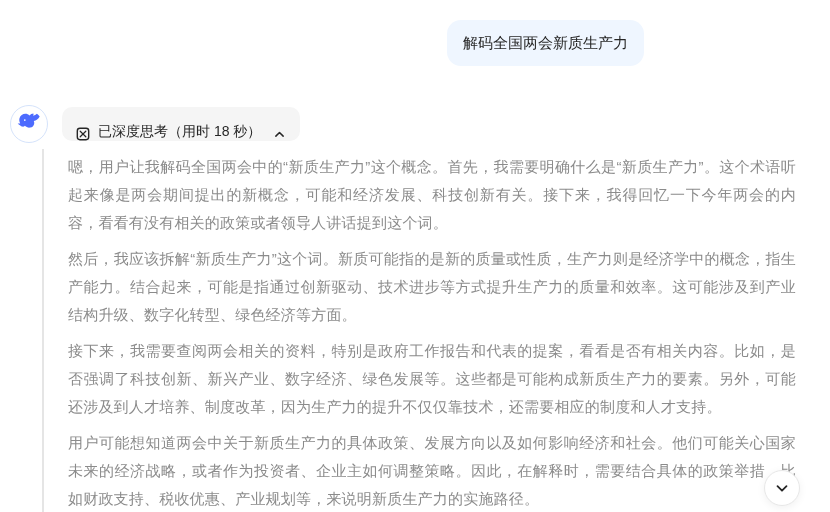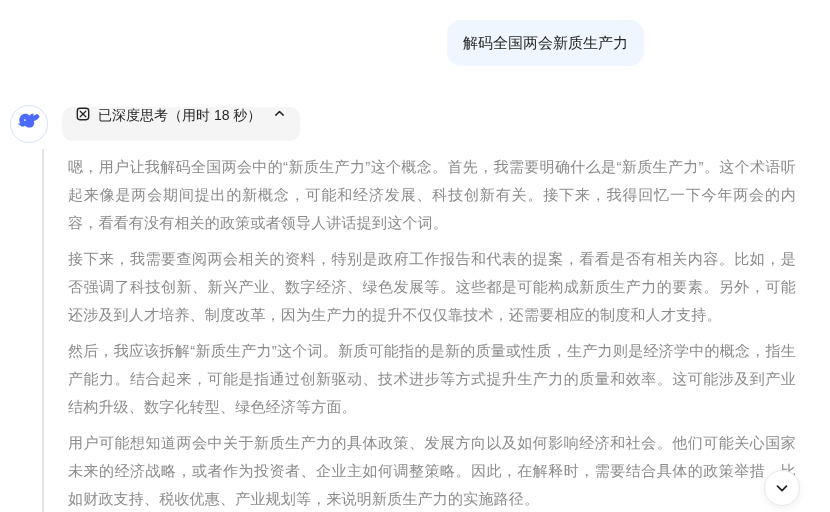--- a/index.html
+++ b/index.html
@@ -35,21 +35,21 @@
   }
 
   
   .thinking-toggle {
     position: absolute; left: 62px; top: 107px;
     height: 34px;
     background: #F5F5F5;
     border: none;
     border-radius: 10px;
     padding: 0 14px;
-    display: inline-flex; align-items: flex-start; gap: 8px;
+    display: inline-flex; align-items: flex-end; gap: 8px;
     font-family: inherit;
     font-size: 14px;
     color: #262626;
     cursor: pointer;
   }
   .thinking-toggle .chev { margin-left: 4px; display: inline-flex; }
 
   
   .thinking-content {
     position: absolute; left: 42px; top: 149px;
@@ -108,22 +108,22 @@
     <span>已深度思考（用时 18 秒）</span>
     <span class="chev icon">
       <svg width="13" height="13" viewBox="0 0 16 16" aria-hidden="true">
         <path d="M3.5 10l4.5-4.5L12.5 10" fill="none" stroke="#262626" stroke-width="1.8" stroke-linecap="round" stroke-linejoin="round"></path>
       </svg>
     </span>
   </button>
 
   <div class="thinking-content">
       <p>嗯，用户让我解码全国两会中的“新质生产力”这个概念。首先，我需要明确什么是“新质生产力”。这个术语听起来像是两会期间提出的新概念，可能和经济发展、科技创新有关。接下来，我得回忆一下今年两会的内容，看看有没有相关的政策或者领导人讲话提到这个词。</p>
+      <p>然后，我应该拆解“新质生产力”这个词。新质可能指的是新的质量或性质，生产力则是经济学中的概念，指生产能力。结合起来，可能是指通过创新驱动、技术进步等方式提升生产力的质量和效率。这可能涉及到产业结构升级、数字化转型、绿色经济等方面。</p>
       <p>接下来，我需要查阅两会相关的资料，特别是政府工作报告和代表的提案，看看是否有相关内容。比如，是否强调了科技创新、新兴产业、数字经济、绿色发展等。这些都是可能构成新质生产力的要素。另外，可能还涉及到人才培养、制度改革，因为生产力的提升不仅仅靠技术，还需要相应的制度和人才支持。</p>
-      <p>然后，我应该拆解“新质生产力”这个词。新质可能指的是新的质量或性质，生产力则是经济学中的概念，指生产能力。结合起来，可能是指通过创新驱动、技术进步等方式提升生产力的质量和效率。这可能涉及到产业结构升级、数字化转型、绿色经济等方面。</p>
       <p>用户可能想知道两会中关于新质生产力的具体政策、发展方向以及如何影响经济和社会。他们可能关心国家未来的经济战略，或者作为投资者、企业主如何调整策略。因此，在解释时，需要结合具体的政策举措，比如财政支持、税收优惠、产业规划等，来说明新质生产力的实施路径。</p>
     </div>
 
   <button class="scroll-btn">
     <span class="icon">
       <svg width="18" height="18" viewBox="0 0 20 20" aria-hidden="true">
         <path d="M5 8l5 5 5-5" fill="none" stroke="#262626" stroke-width="2" stroke-linecap="round" stroke-linejoin="round"></path>
       </svg>
     </span>
   </button>

